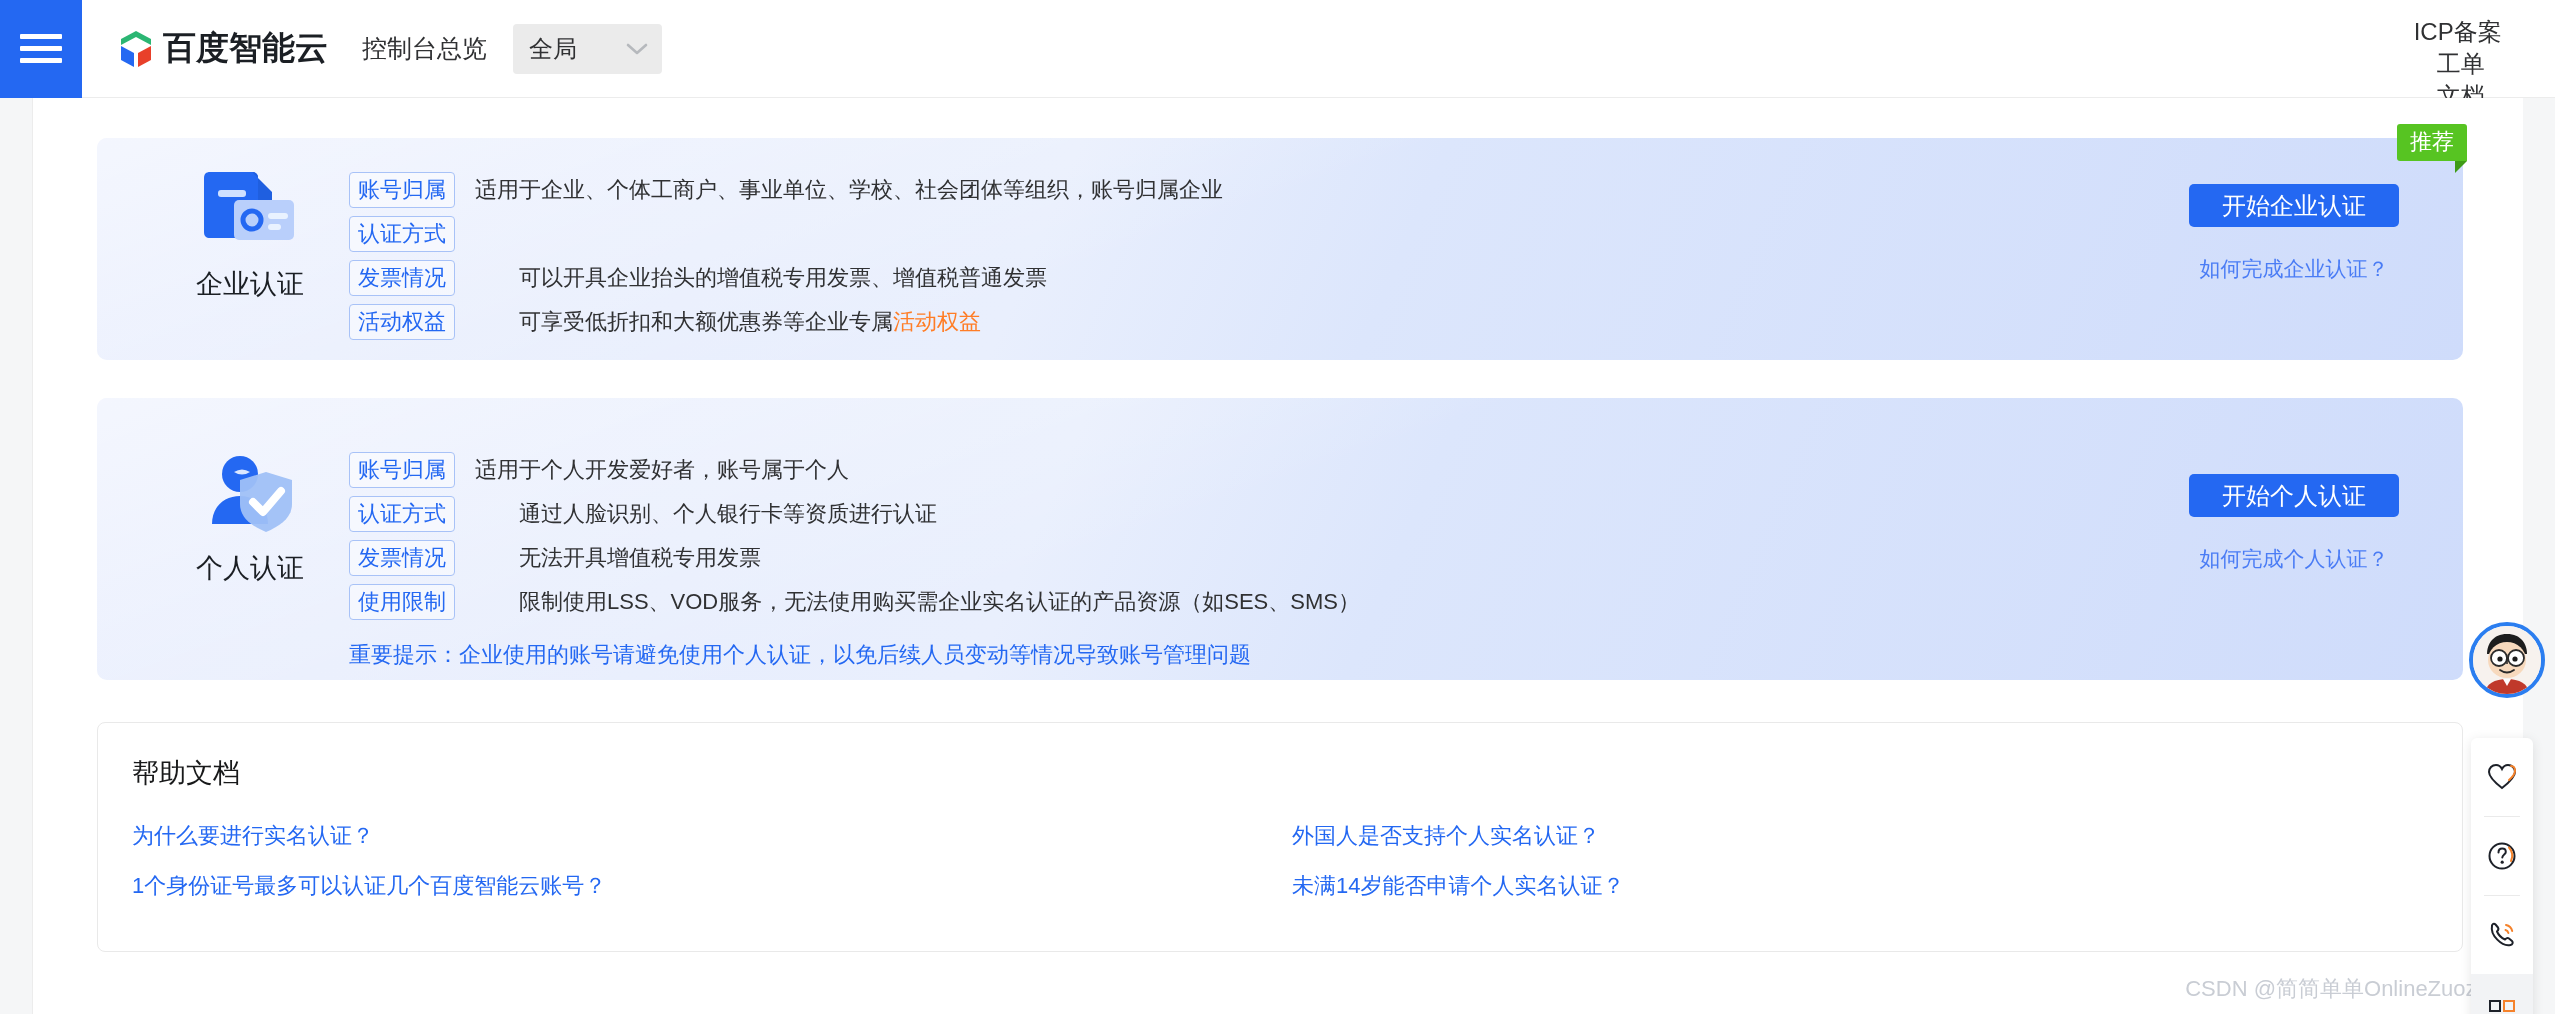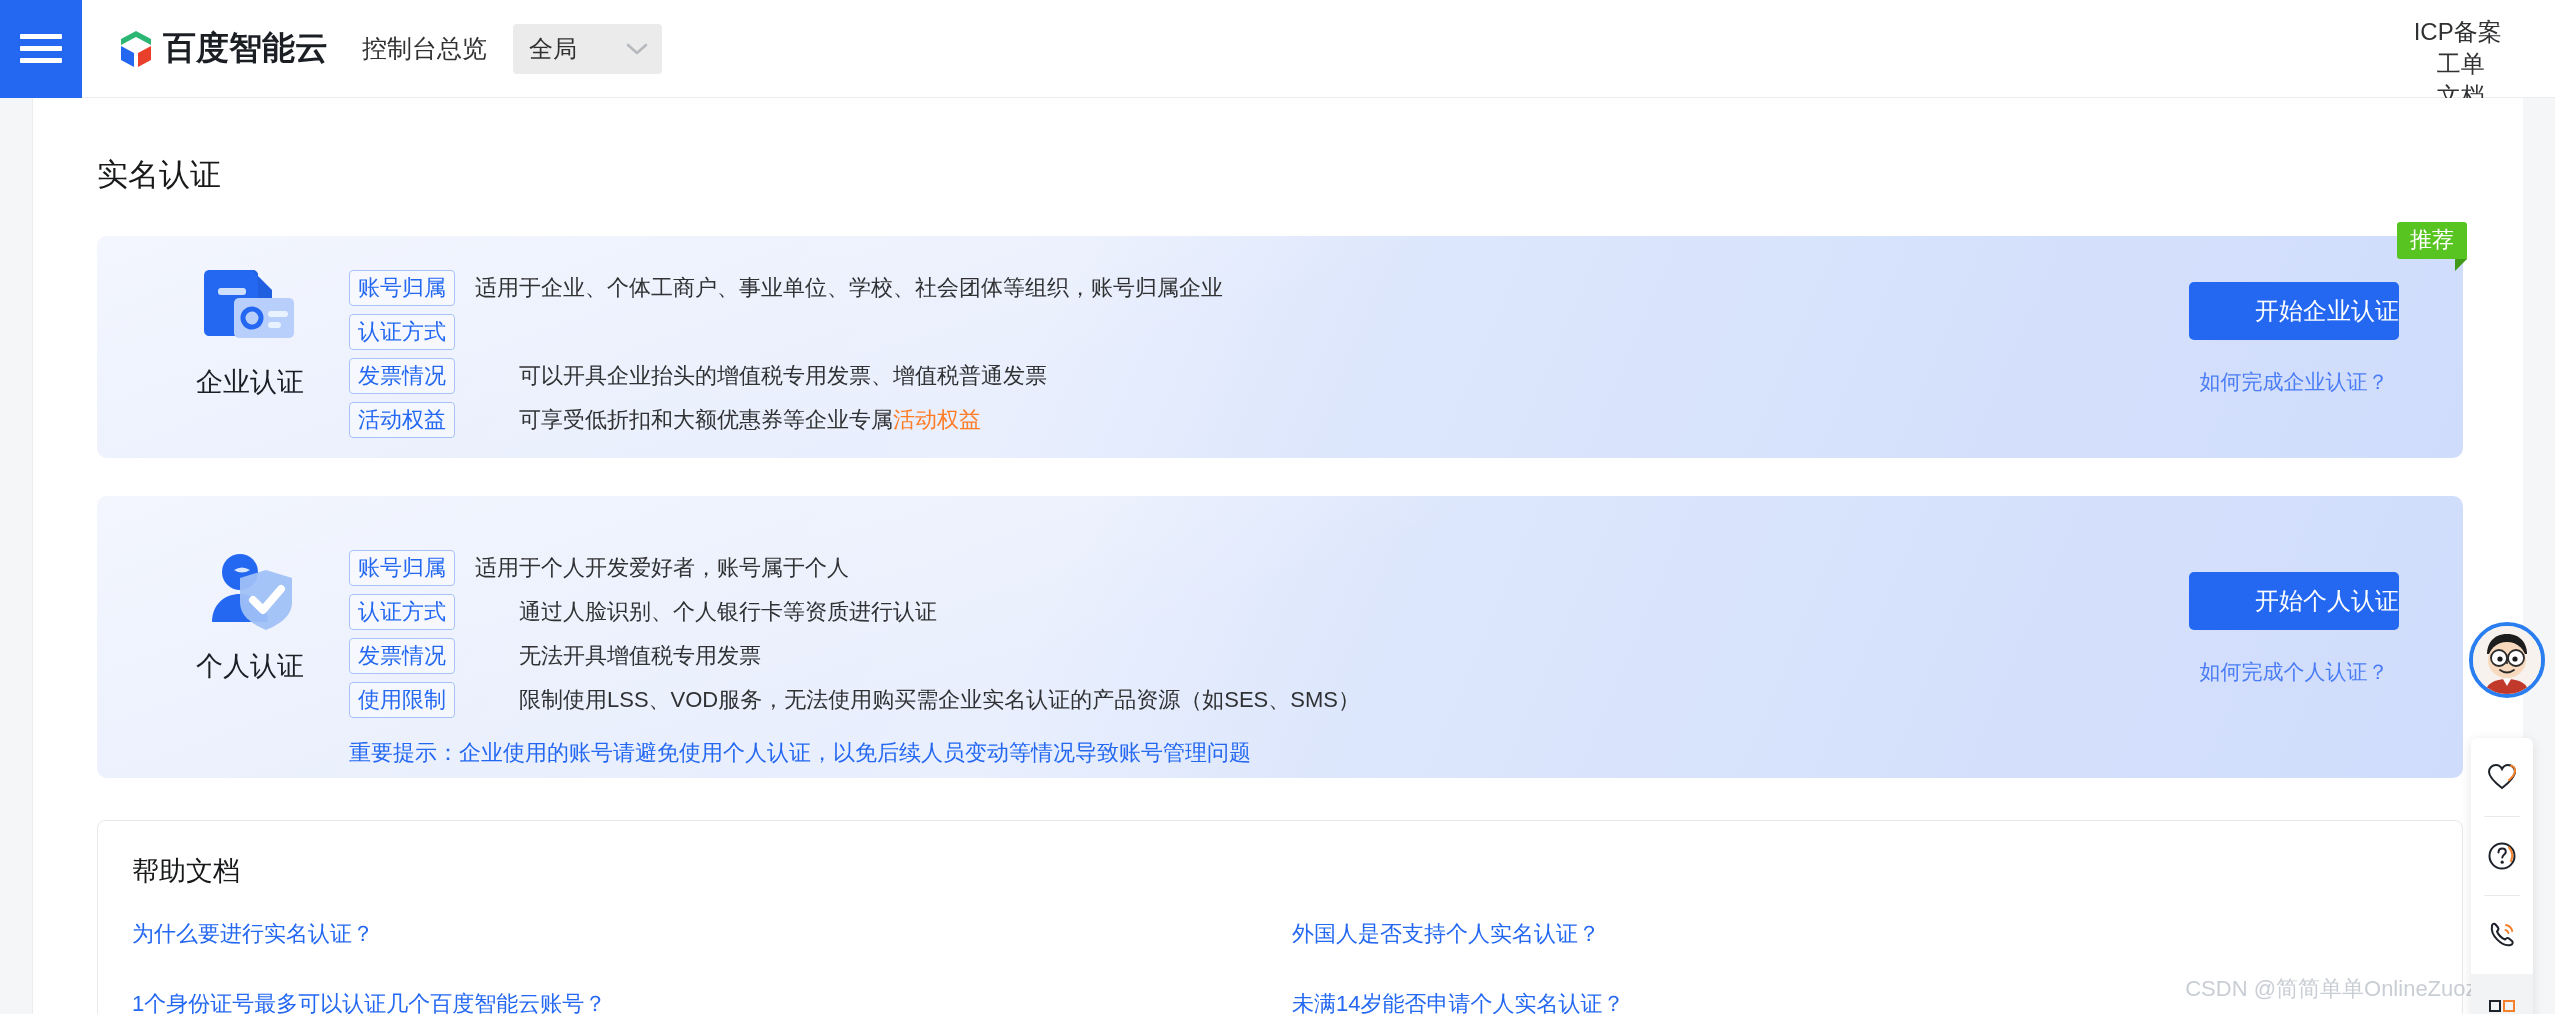--- a/index.html
+++ b/index.html
@@ -95,24 +95,23 @@
   .cert-desc { margin-left:20px; font-size:22px; color:#303133; white-space:nowrap;}
   .cert-desc .accent { color:#ff7d26; }
   .notice-row { margin-top:16px; font-size:22px; color:#2468f2; white-space:nowrap; cursor:pointer;}
 
   .cert-actions {
     position:absolute; right:64px; top:46px; width:210px;
     display:flex; flex-direction:column; align-items:center;
   }
   .cert-card.second .cert-actions { top:76px; }
   .primary-btn {
-    width:210px; height:58px; background:#2468f2; color:#fff;
+    width:210px; height:43px; background:#2468f2; color:#fff;
     border:none; border-radius:5px; font-size:24px; cursor:pointer;
     font-family:"Liberation Sans","DejaVu Sans",sans-serif;
-    text-align:right;
   }
   .how-link { margin-top:28px; font-size:21px; color:#4a7cf5; cursor:pointer; white-space:nowrap;}
 
   .recommend-ribbon {
     position:absolute; right:-4px; top:-14px; z-index:5;
     background:#57c422; color:#fff; font-size:22px;
     padding:3px 13px 4px 13px; border-radius:3px 3px 0 3px;
     white-space:nowrap;
   }
   .recommend-ribbon:after {
@@ -122,21 +121,21 @@
 
   
   .help-card {
     margin:42px 0 0 64px; width:2366px; height:230px;
     border:1px solid #e9e9e9; border-radius:8px; background:#fff;
     position:relative;
   }
   .help-title { margin:32px 0 0 34px; font-size:27px; color:#18191a; }
   .help-grid {
     margin:30px 0 0 34px; display:grid; grid-template-columns: 1160px 1fr;
-    row-gap:40px;
+    row-gap:20px;
   }
   .help-link { font-size:22px; color:#2468f2; cursor:pointer; white-space:nowrap;}
 
   
   .float-avatar {
     position:absolute; right:10px; top:622px; width:76px; height:76px; border-radius:50%;
     border:4px solid #2b7ef0; overflow:hidden; background:#fff; cursor:pointer; z-index:20;
   }
   .float-panel {
     position:absolute; right:22px; top:738px; width:62px;
@@ -240,21 +239,20 @@
         <span>*</span>
       </div>
       <svg class="avatar-chev" width="22" height="14" viewBox="0 0 22 14">
         <path d="M2 3 L11 11 L20 3" stroke="#9aa0a6" stroke-width="2.6" fill="none" stroke-linecap="round" stroke-linejoin="round"></path>
       </svg>
     </div>
   </div>
 
   <div class="content">
 
-    <h1 class="page-title">实名认证</h1>
 
     <div class="cert-card">
       <div class="cert-inner"></div>
 
       <div class="recommend-ribbon">推荐</div>
 
       <div class="cert-icon-col">
         <svg width="108" height="96" viewBox="0 0 108 96">
           <path d="M14 10 H56 C60 10 62 12 62 16 V76 H14 C10 76 8 74 8 70 V16 C8 12 10 10 14 10 Z" fill="#2468f2"></path>
           <path d="M56 10 L76 30 V76 H62 V16 C62 12 60 10 56 10 Z" fill="#1f5fe0"></path>

